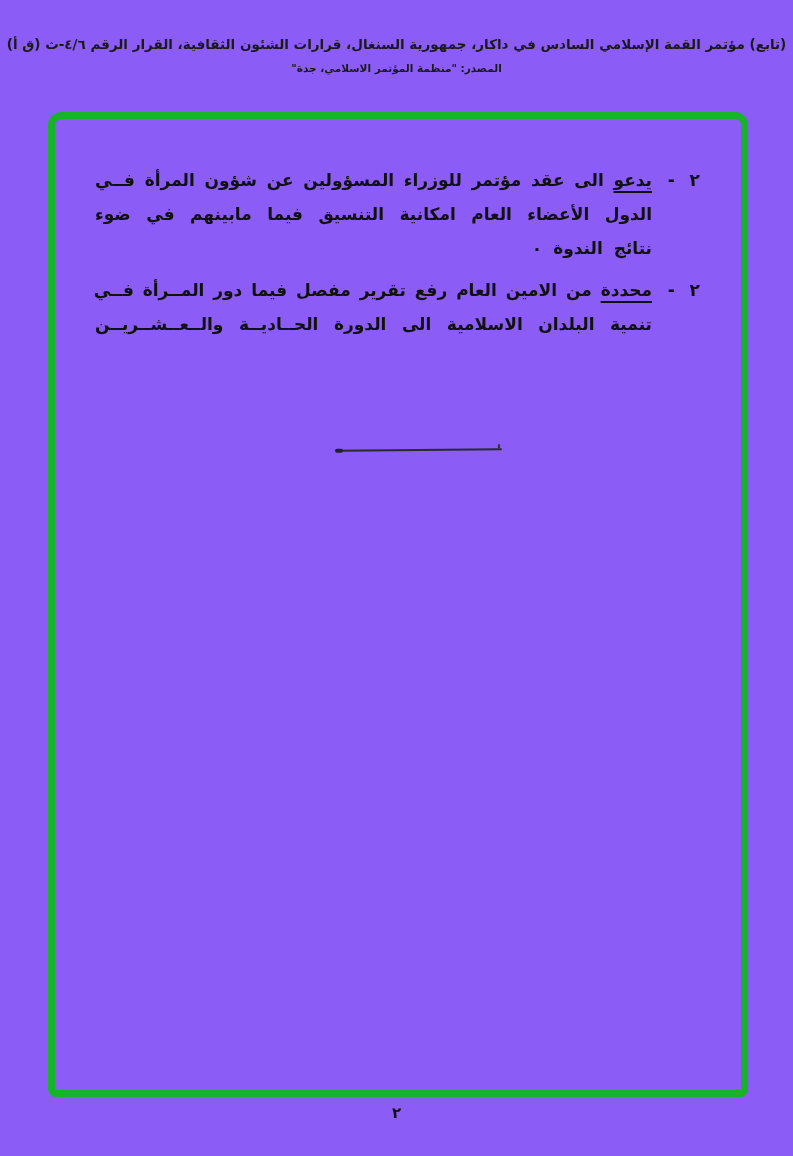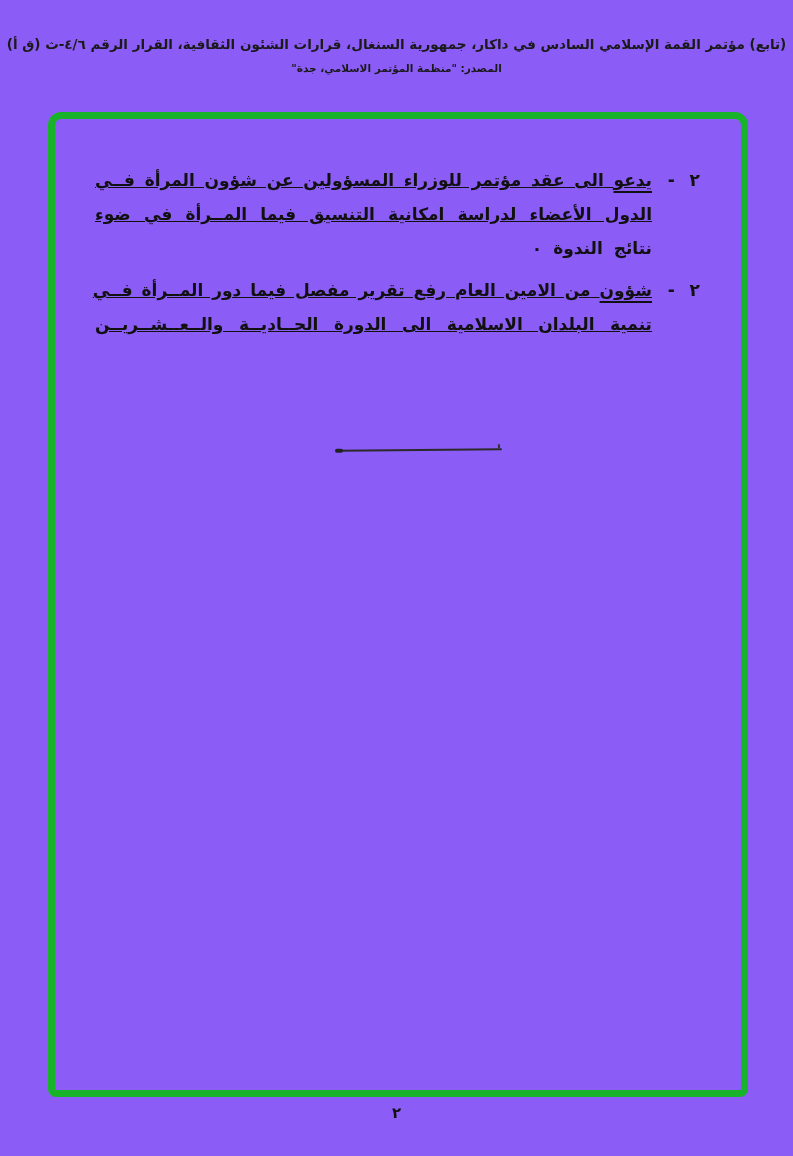--- a/index.html
+++ b/index.html
@@ -68,21 +68,20 @@
   .txt { flex: 1 1 auto; min-width: 0; }
   .line {
     line-height: 34px;
     height: 34px;
     white-space: nowrap;
   }
   .line.just {
     text-align: justify;
     text-align-last: justify;
     word-spacing: 3px;
-    text-decoration: underline;
   }
   .line.last {
     text-align: center;
     text-align-last: right;
     word-spacing: 5px;
   }
   .kw {
     text-decoration: underline;
     text-underline-offset: 5px;
     text-decoration-thickness: 1.5px;
@@ -135,29 +134,29 @@
   <div class="hdr hdr-2">المصدر: "منظمة المؤتمر الاسلامي، جدة"</div>
 
   <div class="frame"></div>
 
   <div class="doc">
 
     <div class="item">
       <div class="num">٢ -</div>
       <div class="txt">
         <div class="line just"><span class="kw">يدعو</span> <span>الى عقد مؤتمر للوزراء المسؤولين عن شؤون المرأة فــي</span></div>
-        <div class="line just">الدول الأعضاء لدراسة امكانية التنسيق فيما المــرأة في ضوء</div>
+        <div class="line just">الدول الأعضاء العام امكانية التنسيق فيما مابينهم في ضوء</div>
         <div class="line last">نتائج الندوة ٠</div>
       </div>
     </div>
 
     <div class="item">
       <div class="num">٢ -</div>
       <div class="txt">
-        <div class="line just"><span class="kw">شؤون</span> <span>من الامين العام رفع تقرير مفصل فيما دور المــرأة فــي</span></div>
+        <div class="line just"><span class="kw">محددة</span> <span>من الامين العام رفع تقرير مفصل فيما دور المــرأة فــي</span></div>
         <div class="line just">تنمية البلدان الاسلامية الى الدورة الحــاديــة والــعــشــريــن</div>
       </div>
     </div>
 
   </div>
 
   <div class="sep"></div>
 
   <div class="pageno">٢</div>
 

